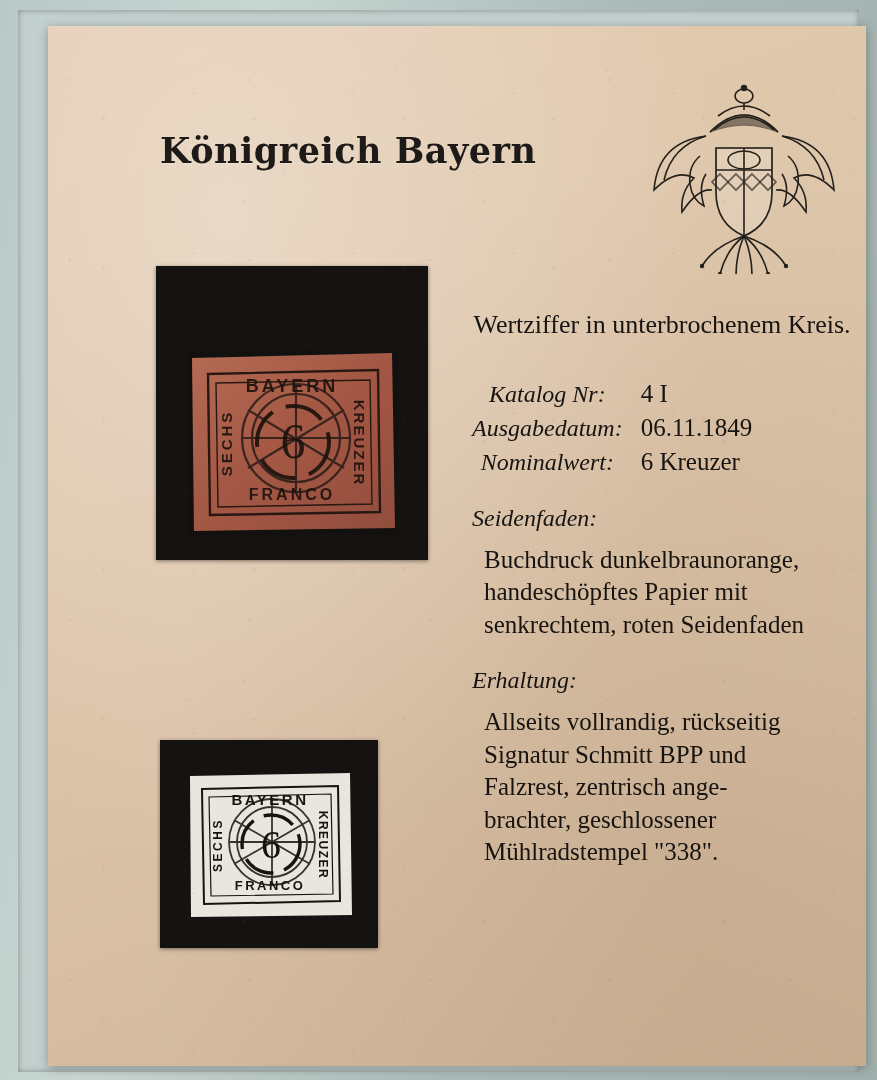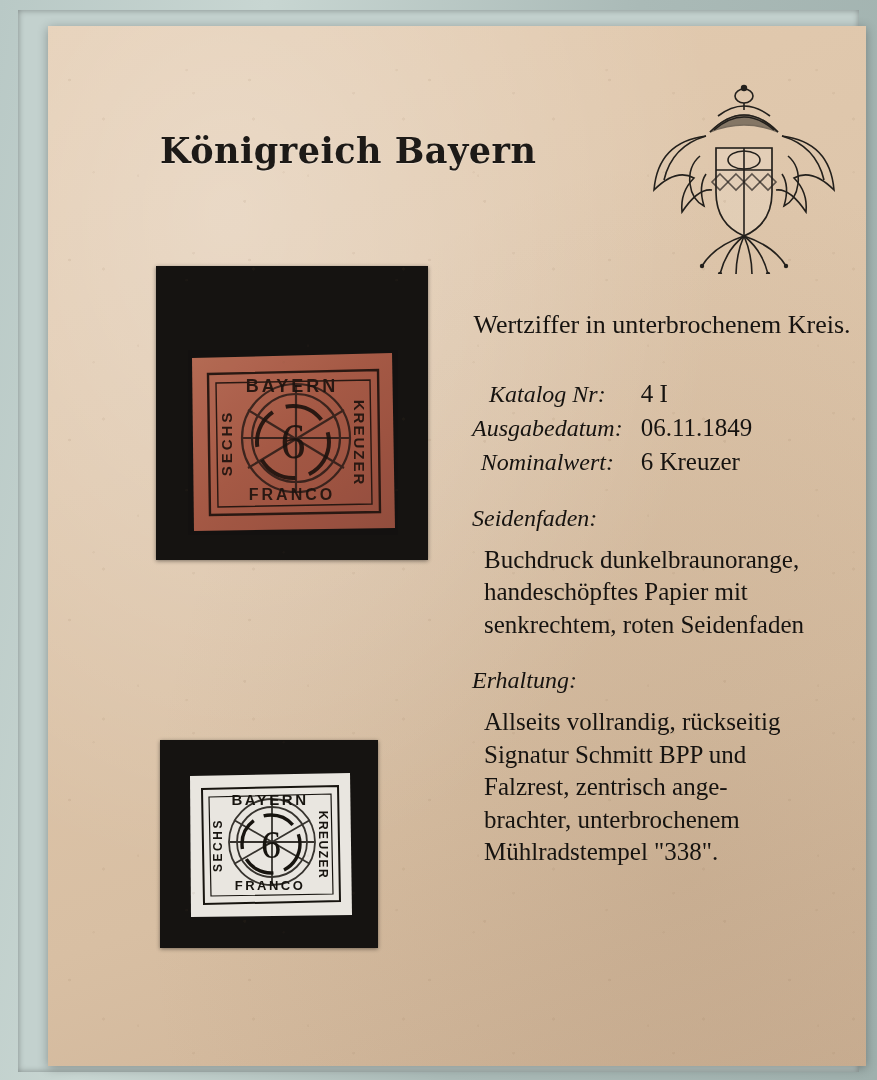--- a/index.html
+++ b/index.html
@@ -277,20 +277,20 @@
           <span>Buchdruck dunkelbraunorange,</span>
           <span>handeschöpftes Papier mit</span>
           <span>senkrechtem, roten Seidenfaden</span>
         </p>
 
         <p class="sec-head">Erhaltung:</p>
         <p class="sec-body">
           <span>Allseits vollrandig, rückseitig</span>
           <span>Signatur Schmitt BPP und</span>
           <span>Falzrest, zentrisch ange-</span>
-          <span>brachter, unterbrochenem</span>
+          <span>brachter, geschlossener</span>
           <span>Mühlradstempel "338".</span>
         </p>
 
       </div>
     </div>
   </div>
 </div>
 
 </body></html>

